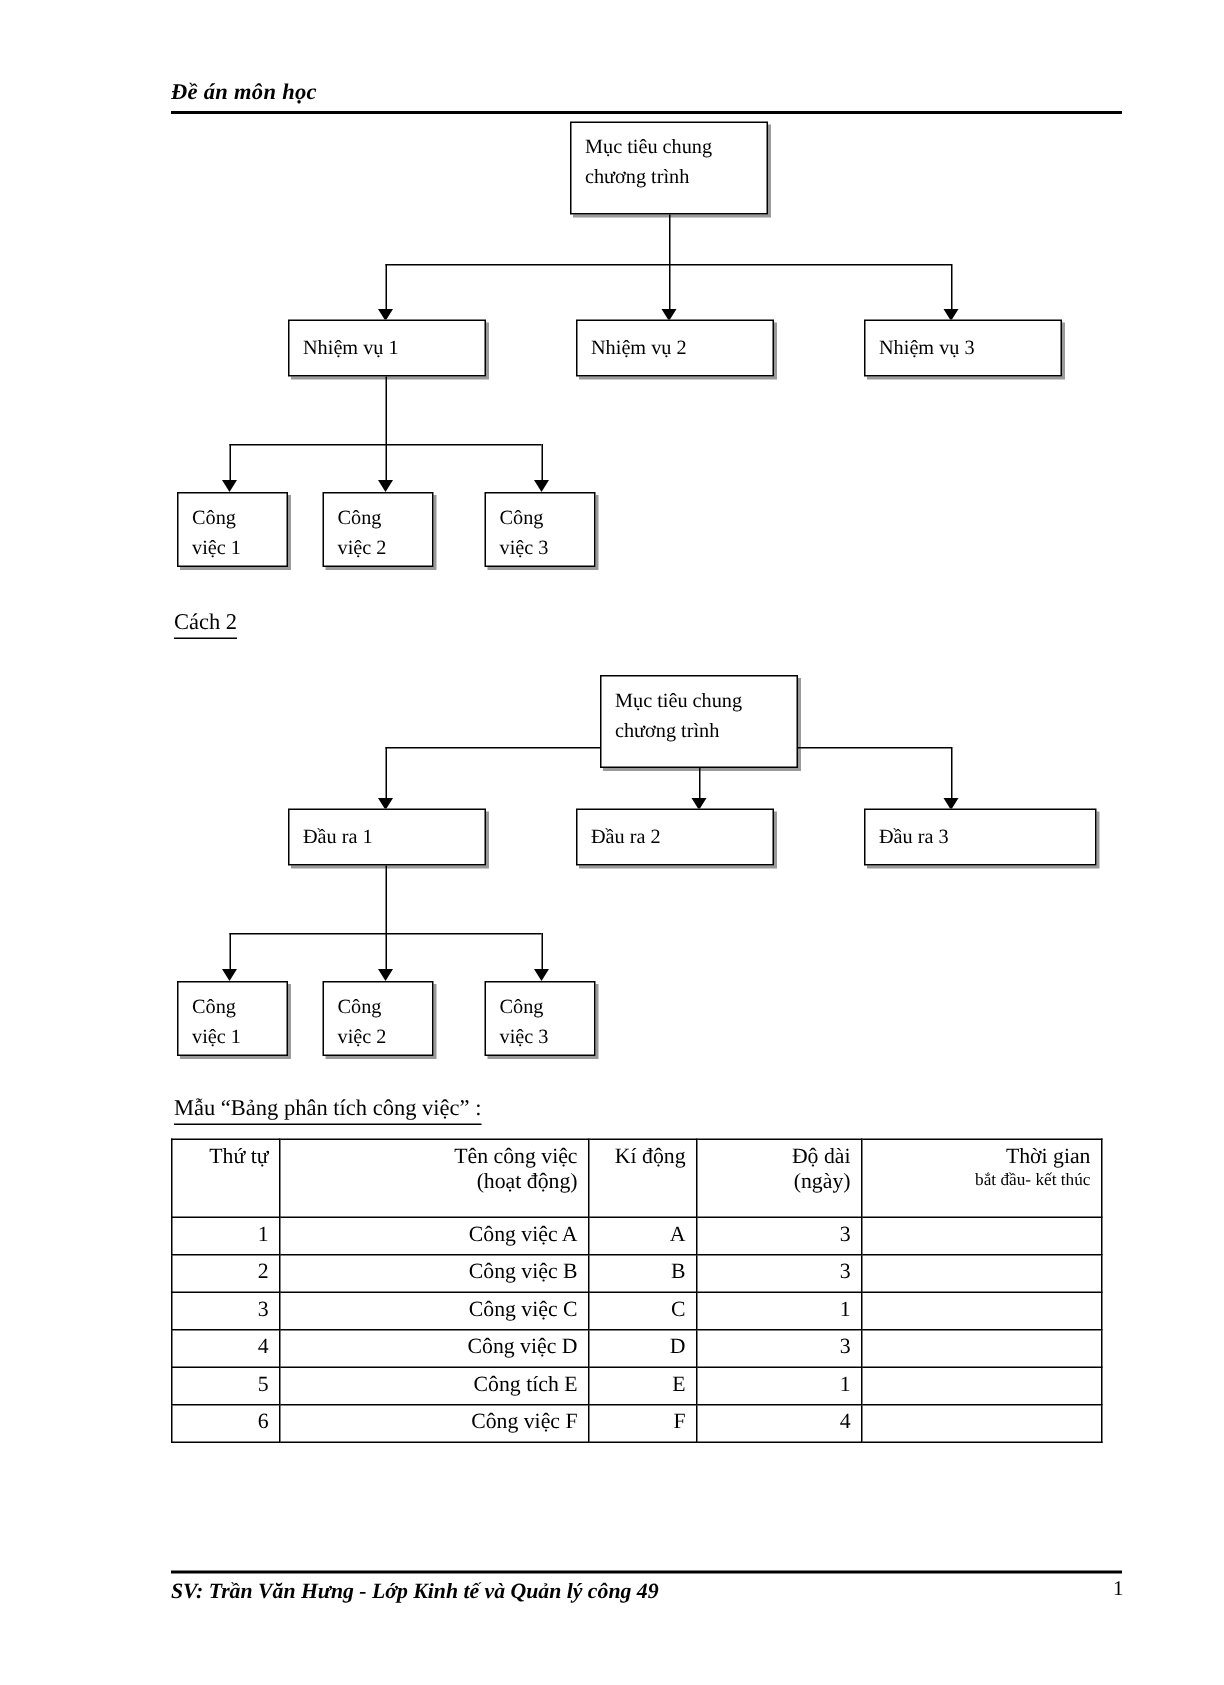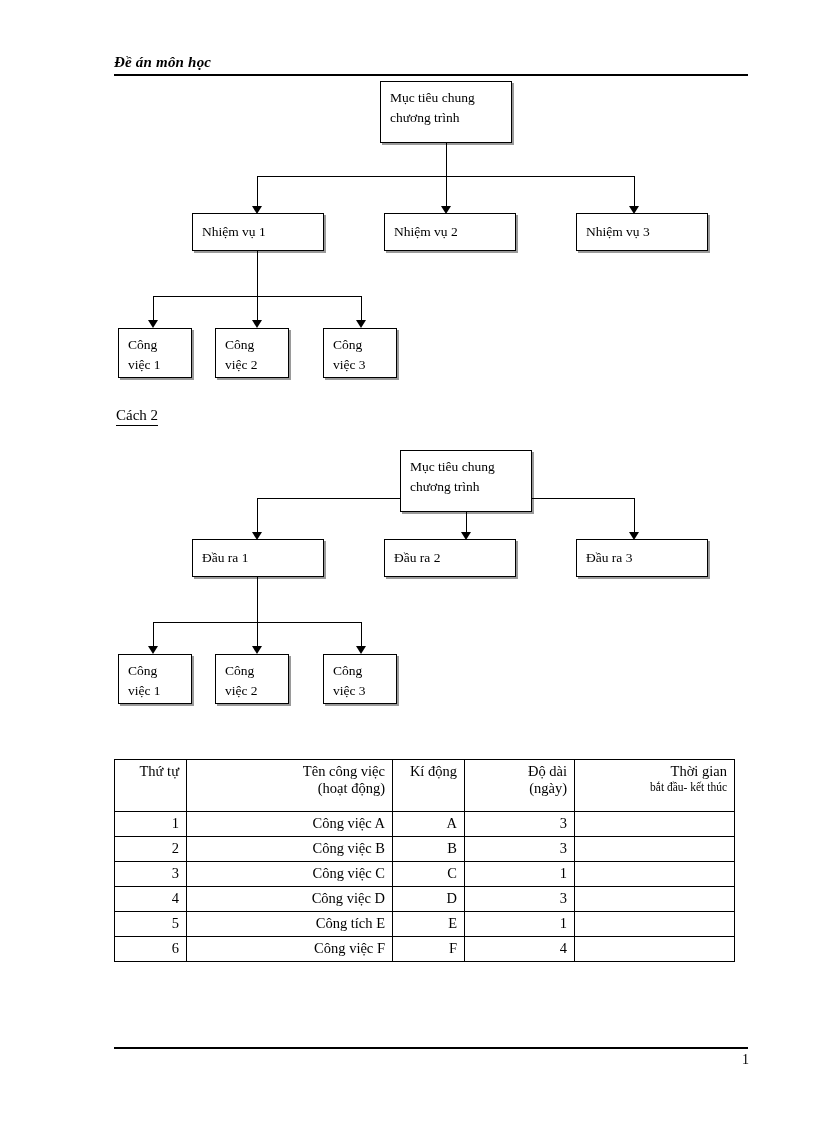--- a/index.html
+++ b/index.html
@@ -199,39 +199,40 @@
     <div class="line-v" style="left:466px; top:512px; height:22px;"></div>
 
     <div class="line-v" style="left:257px; top:498px; height:36px;"></div>
     <div class="line-v" style="left:634px; top:498px; height:36px;"></div>
     <div class="arrow" style="left:252px; top:532px;"></div>
     <div class="arrow" style="left:461px; top:532px;"></div>
     <div class="arrow" style="left:629px; top:532px;"></div>
 
     <div class="node center-v" style="left:192px; top:539px; width:132px; height:38px;">Đầu ra 1</div>
     <div class="node center-v" style="left:384px; top:539px; width:132px; height:38px;">Đầu ra 2</div>
-    <div class="node center-v" style="left:576px; top:539px; width:132px; height:38px;">Đầu ra 3</div>
+    <div class="node center-v" style="left:576px; top:539px; width:155px; height:38px;">Đầu ra 3</div>
 
     <div class="line-v" style="left:257px; top:577px; height:45px;"></div>
     <div class="line-h" style="left:153px; top:622px; width:208px;"></div>
     <div class="line-v" style="left:153px; top:622px; height:26px;"></div>
     <div class="line-v" style="left:257px; top:622px; height:26px;"></div>
     <div class="line-v" style="left:361px; top:622px; height:26px;"></div>
     <div class="arrow" style="left:148px; top:646px;"></div>
     <div class="arrow" style="left:252px; top:646px;"></div>
     <div class="arrow" style="left:356px; top:646px;"></div>
 
     <div class="node" style="left:118px; top:654px; width:74px; height:50px;">Công
 việc 1</div>
     <div class="node" style="left:215px; top:654px; width:74px; height:50px;">Công
 việc 2</div>
     <div class="node" style="left:323px; top:654px; width:74px; height:50px;">Công
 việc 3</div>
   </div>
 
+  <div class="sec-label" style="left:116px; top:731px;">Mẫu “Bảng phân tích công việc” :</div>
 
   <table class="wbs-table">
     <colgroup>
       <col class="col-stt">
         <col class="col-name">
         <col class="col-sym">
         <col class="col-dur">
         <col class="col-time">
     </colgroup>
     <thead>
@@ -292,15 +293,16 @@
           <td>6</td>
           <td>Công việc F</td>
           <td>F</td>
           <td>4</td>
           <td></td>
         </tr>
       </tbody>
   </table>
 
   <div class="footer-rule"></div>
+  <div class="footer-text">SV: Trần Văn Hưng - Lớp Kinh tế và Quản lý công 49</div>
   <div class="footer-page">1</div>
 
 </div>
 
 </body></html>

